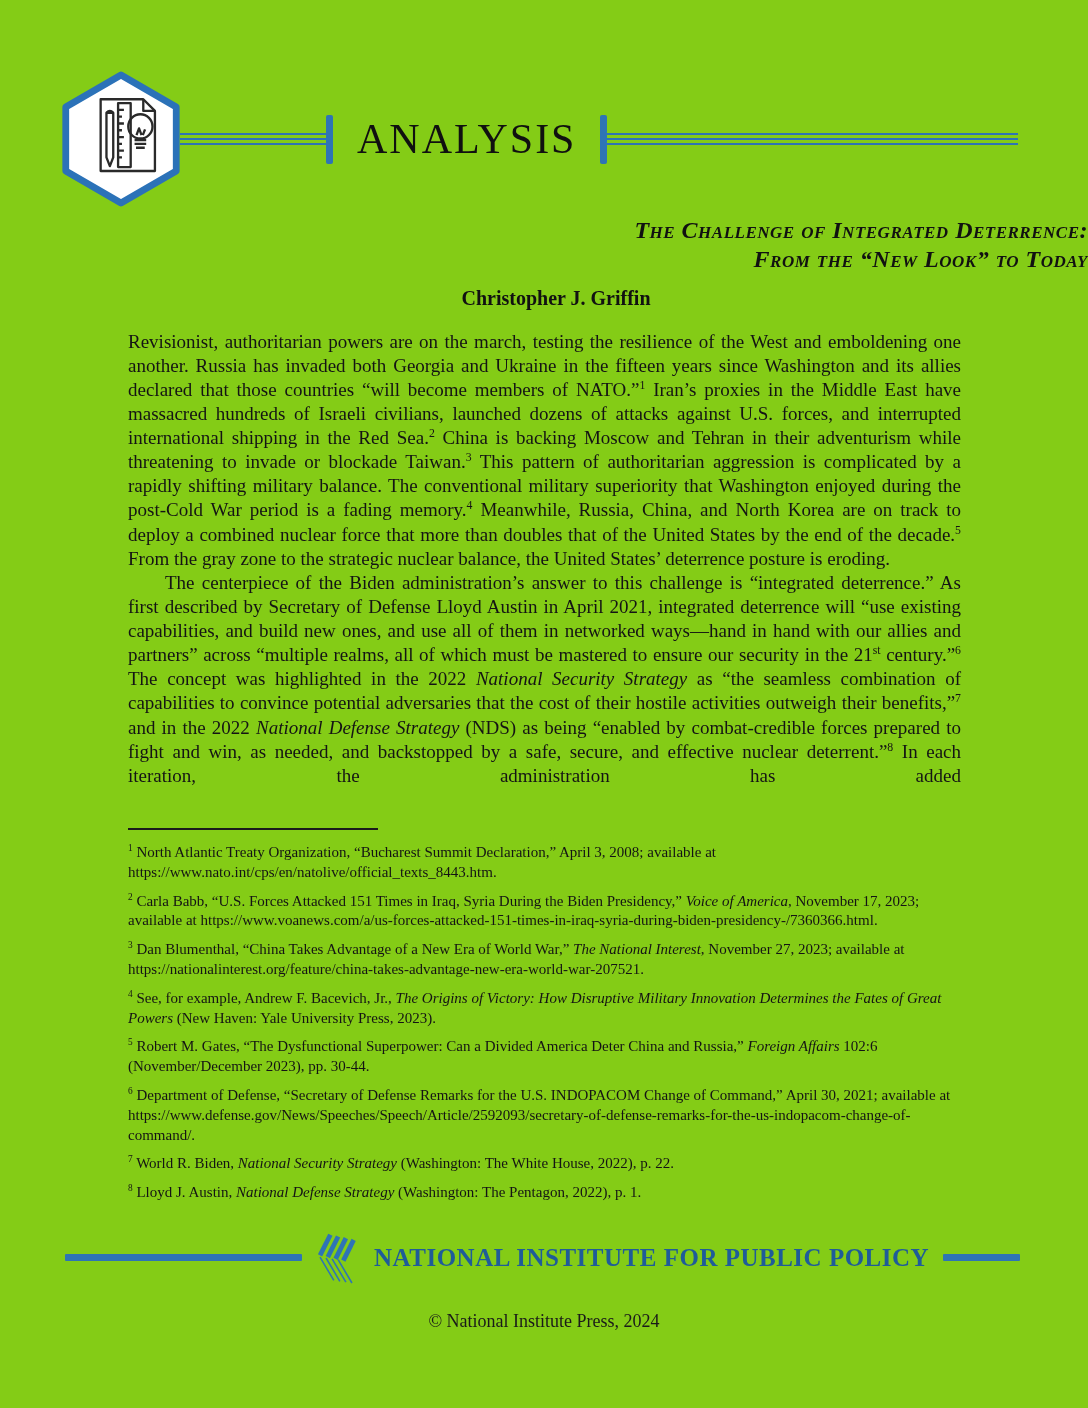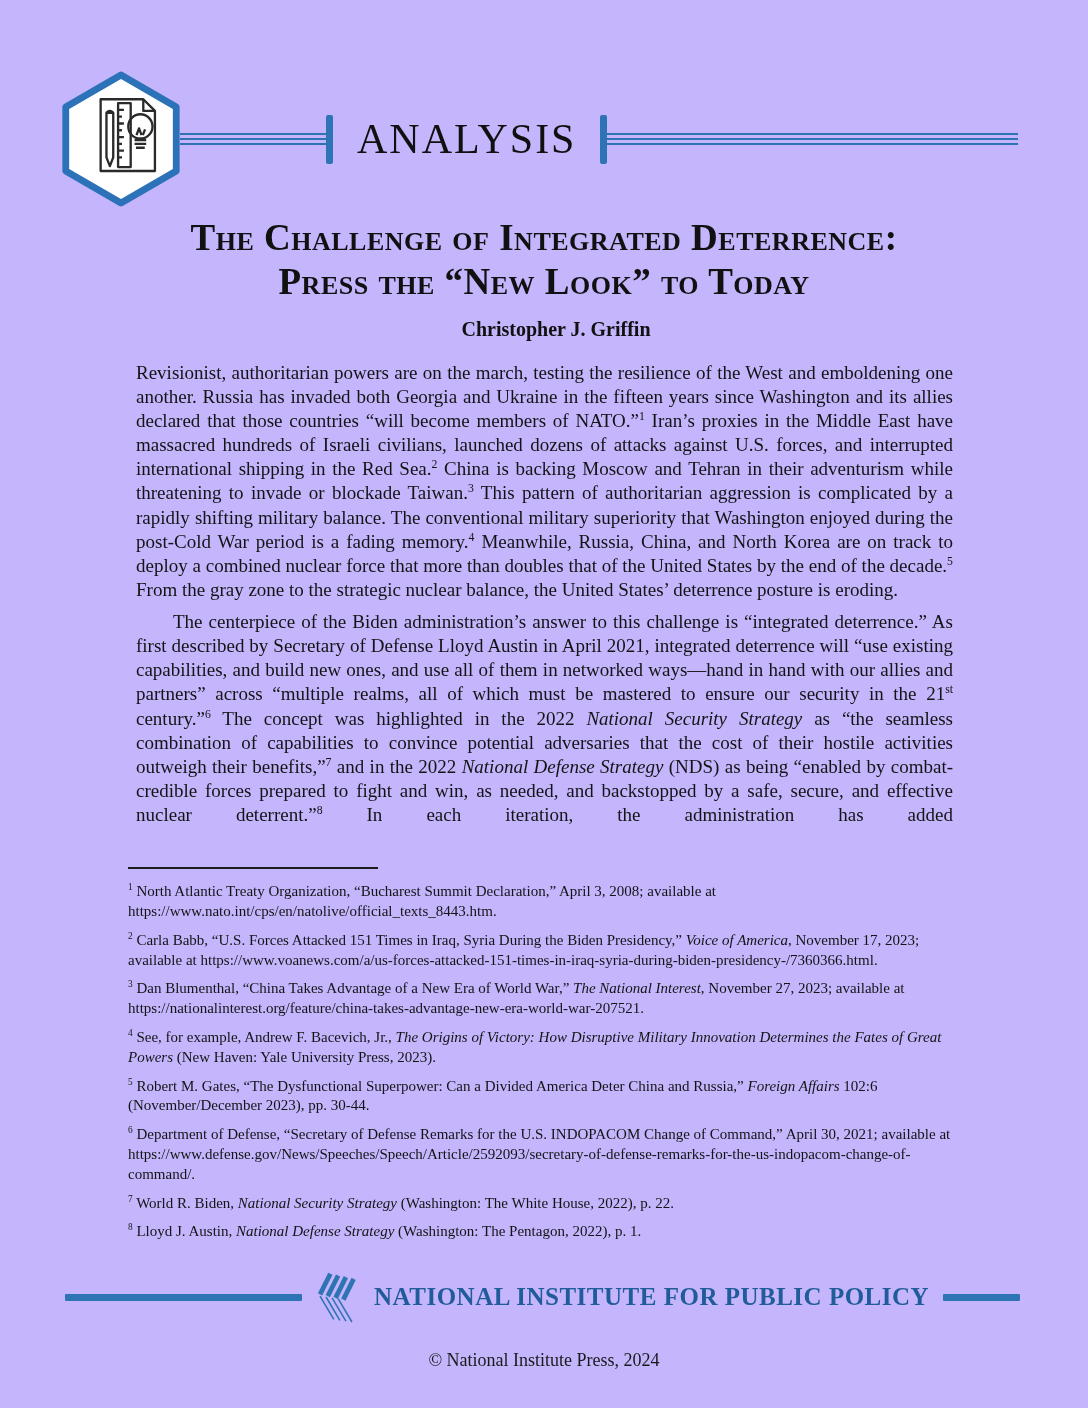--- a/index.html
+++ b/index.html
@@ -1,44 +1,44 @@
 <!DOCTYPE html>
 <html><head>
 <meta charset="utf-8">
 <style>
   html,body{margin:0;padding:0;background:#e8e8e8;}
   .page{
-    width:1088px;height:1408px;background:#c4b5fd;margin:0 auto;
+    width:1088px;height:1408px;background:#84cc16;margin:0 auto;
     font-family:"Liberation Serif", serif;color:#161616;
     position:relative;box-sizing:border-box;overflow:hidden;
   }
   
   .header{display:flex;align-items:center;padding:70px 70px 0 58px;}
   .hex-logo{flex:0 0 auto;line-height:0;}
   .triple-line{display:flex;flex-direction:column;gap:2.5px;}
   .triple-line .hl{height:2.5px;background:#2e74b5;}
   .triple-line.left{width:146px;margin-left:-4px;}
   .triple-line.right{flex:1;}
   .vbar{width:7px;height:49px;background:#2e74b5;border-radius:2px;flex:0 0 auto;}
   .analysis{
     font-size:42px;letter-spacing:2px;color:#101010;margin:0 24px;
     white-space:nowrap;flex:0 0 auto;
   }
   
   .title{
-    text-align:center;font-weight:bold;font-variant:small-caps;
-    font-size:37px;line-height:1.2;margin-top:8px;letter-spacing:0.5px;color:#111;
+    text-align:right;font-weight:bold;font-variant:small-caps;
+    font-size:24px;line-height:1.2;margin-top:8px;letter-spacing:0.5px;color:#111;font-style:italic;
   }
   .author{text-align:center;font-weight:bold;font-size:20px;margin-top:13px;color:#111;padding-left:24px;}
   
   .body{
     margin:20px 127px 0 128px;text-align:justify;
     font-size:19px;line-height:1.27;color:#141414;
   }
-  .body p{margin:8px;}
+  .body p{margin:0;}
   .body p.indent{text-indent:37px;}
   .body p.cont{text-align-last:justify;}
   sup{font-size:0.62em;line-height:0;}
   em{font-style:italic;text-align:right;}
   
   .fn-sep{margin:40px 0 13px 128px;width:250px;border-top:2px solid #1b1b1b;}
   .footnotes{margin:0 127px 0 128px;font-size:15px;line-height:1.32;color:#141414;}
   .footnote{margin-bottom:9px;}
   
   .footer{display:flex;align-items:center;margin:26px 68px 0 65px;}
@@ -84,21 +84,21 @@
     <span class="vbar"></span>
     <span class="triple-line right">
       <span class="hl"></span>
         <span class="hl"></span>
         <span class="hl"></span>
     </span>
   </div>
 
   <div class="title">
     <div>The Challenge of Integrated Deterrence:</div>
-    <div>Press the “New Look” to Today</div>
+    <div>From the “New Look” to Today</div>
   </div>
   <div class="author">Christopher J. Griffin</div>
 
   <div class="body">
       <p class=""><span>Revisionist, authoritarian powers are on the march, testing the resilience of the West and emboldening one another.  Russia has invaded both Georgia and Ukraine in the fifteen years since Washington and its allies declared that those countries “will become members of NATO.”</span><sup>1</sup><span>  Iran’s proxies in the Middle East have massacred hundreds of Israeli civilians, launched dozens of attacks against U.S. forces, and interrupted international shipping in the Red Sea.</span><sup>2</sup><span>  China is backing Moscow and Tehran in their adventurism while threatening to invade or blockade Taiwan.</span><sup>3</sup><span>  This pattern of authoritarian aggression is complicated by a rapidly shifting military balance.  The conventional military superiority that Washington enjoyed during the post-Cold War period is a fading memory.</span><sup>4</sup><span>  Meanwhile, Russia, China, and North Korea are on track to deploy a combined nuclear force that more than doubles that of the United States by the end of the decade.</span><sup>5</sup><span>  From the gray zone to the strategic nuclear balance, the United States’ deterrence posture is eroding.</span></p>
       <p class="indent cont"><span>The centerpiece of the Biden administration’s answer to this challenge is “integrated deterrence.”  As first described by Secretary of Defense Lloyd Austin in April 2021, integrated deterrence will “use existing capabilities, and build new ones, and use all of them in networked ways—hand in hand with our allies and partners” across “multiple realms, all of which must be mastered to ensure our security in the 21</span><sup>st</sup><span> century.”</span><sup>6</sup><span>  The concept was highlighted in the 2022 </span><em>National Security Strategy</em><span> as “the seamless combination of capabilities to convince potential adversaries that the cost of their hostile activities outweigh their benefits,”</span><sup>7</sup><span> and in the 2022 </span><em>National Defense Strategy</em><span> (NDS) as being “enabled by combat-credible forces prepared to fight and win, as needed, and backstopped by a safe, secure, and effective nuclear deterrent.”</span><sup>8</sup><span>  In each iteration, the administration has added</span></p>
     </div>
 
   <div class="fn-sep"></div>
   <div class="footnotes">

